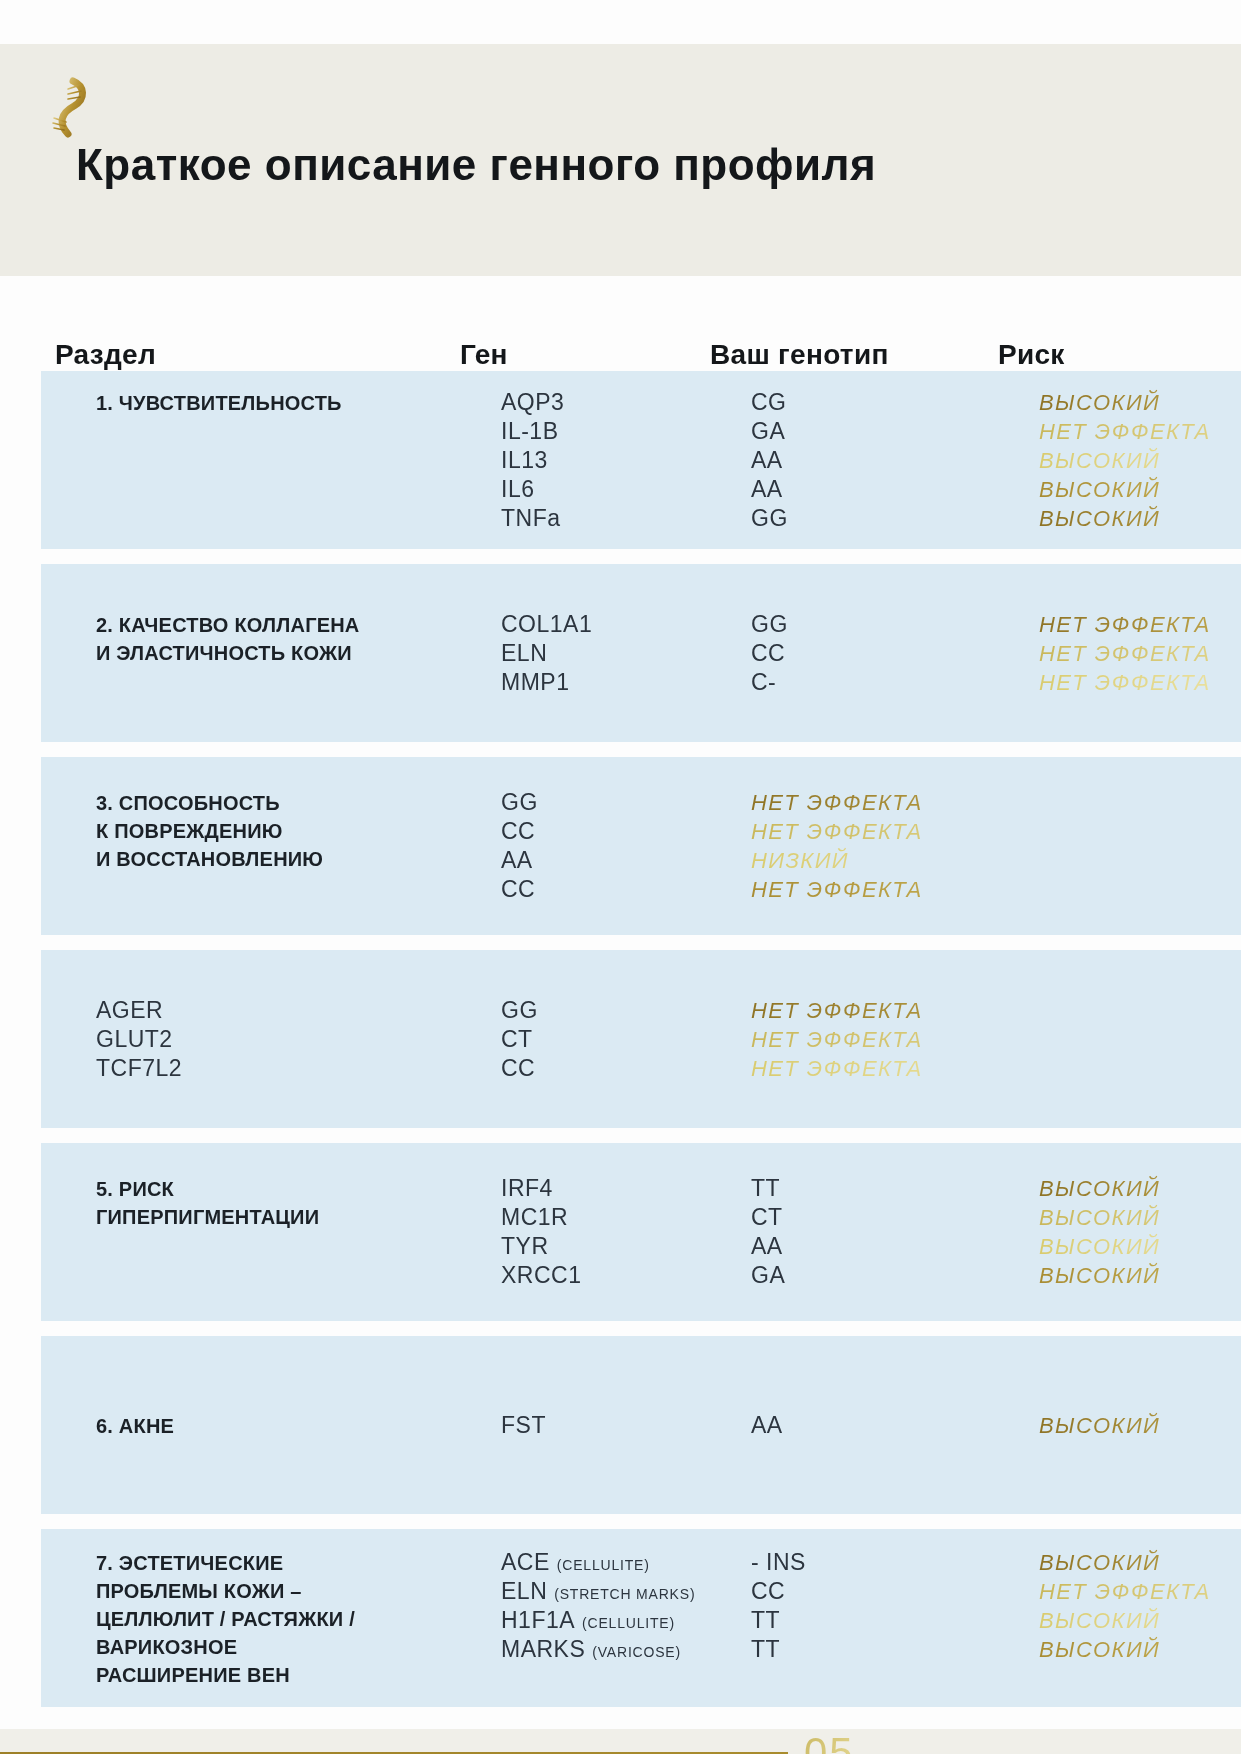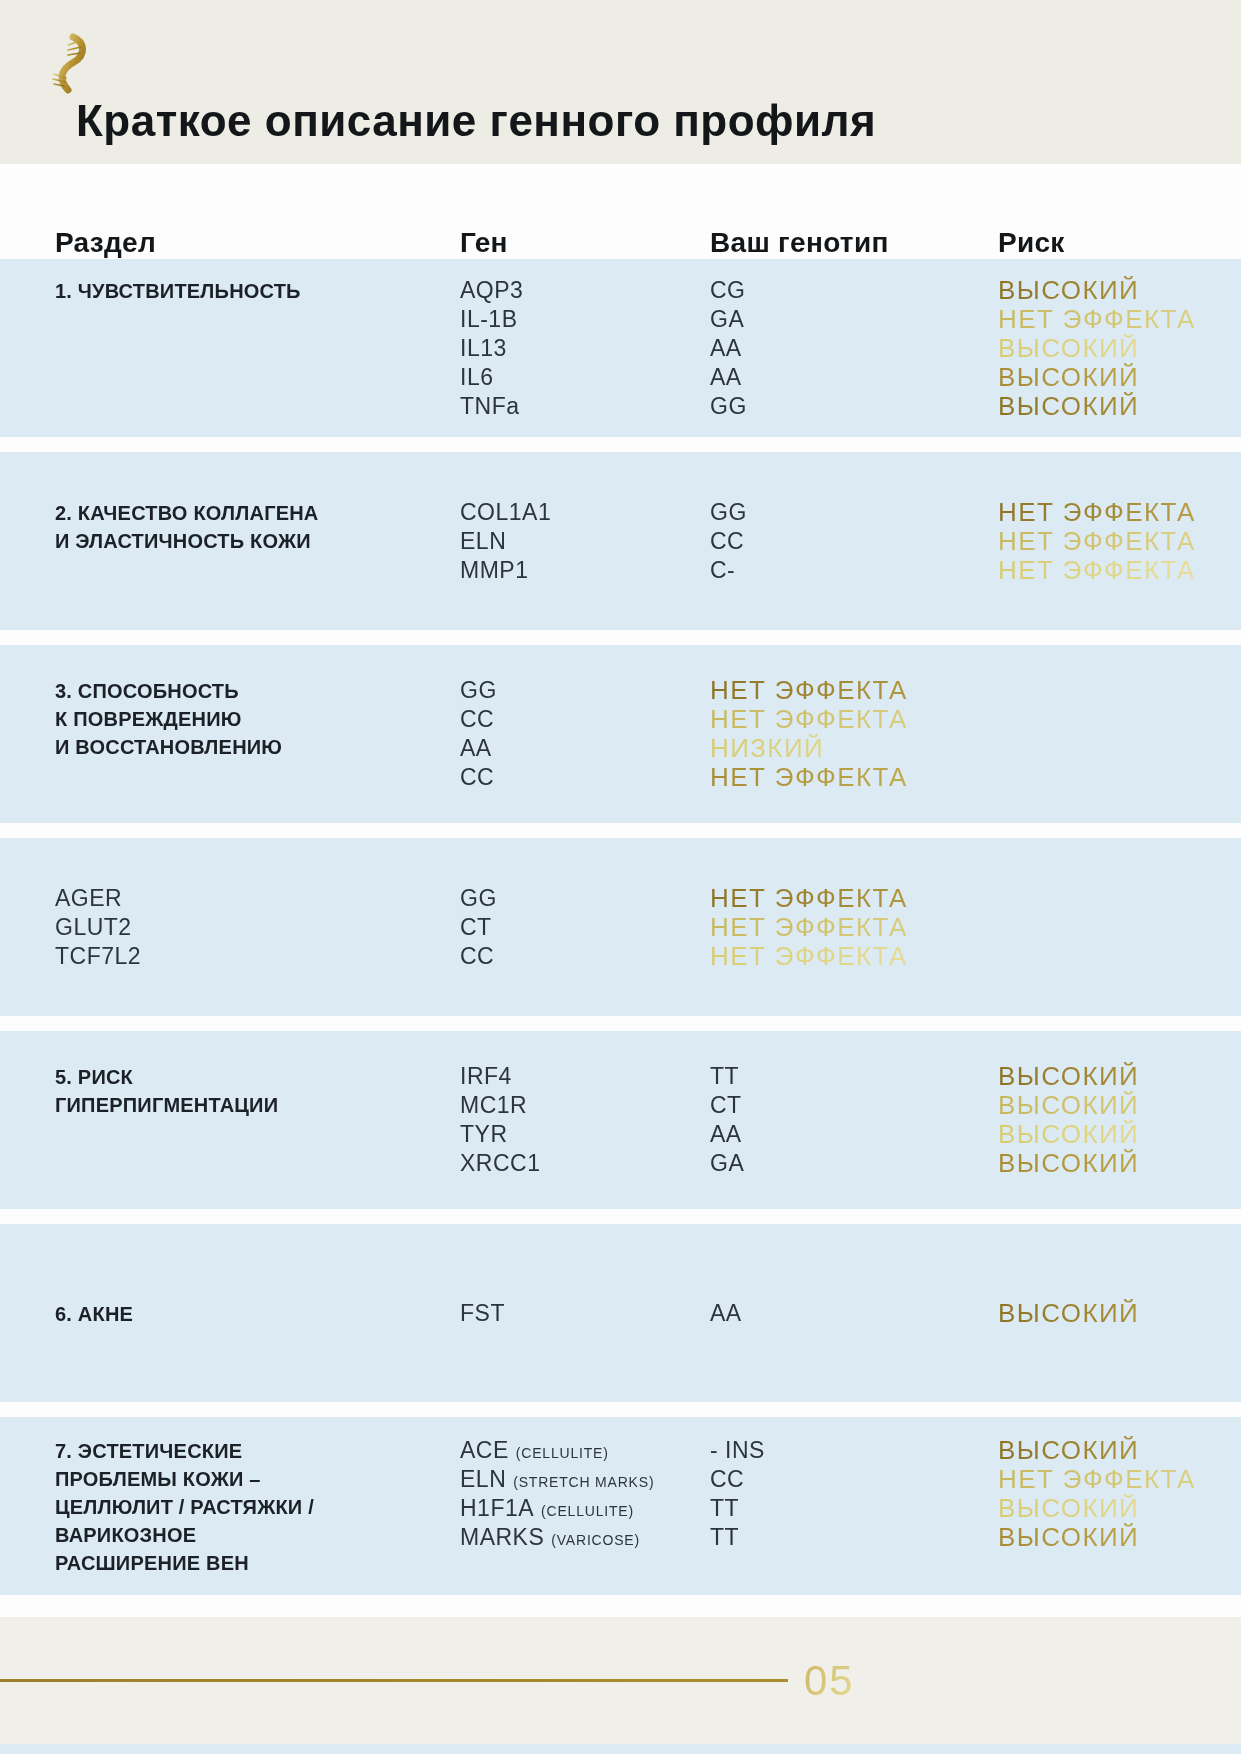--- a/index.html
+++ b/index.html
@@ -20,49 +20,49 @@
   html,body{background:#ffffff;}
   .page{
     width:1241px;height:1754px;overflow:hidden;
     display:flex;flex-direction:column;
     background:var(--white-bg);
     font-family:"Liberation Sans", sans-serif;
     color:var(--text-dark);
     position:relative;
   }
   
-  .top-band{height:164px;flex:0 0 auto;background:var(--band-bg);position:relative;}
+  .top-band{height:232px;flex:0 0 auto;background:var(--band-bg);position:relative;margin-top:44px;}
   .logo{position:absolute;left:46px;top:32px;width:42px;height:64px;}
   .page-title{
     position:absolute;left:76px;top:96px;
     font-size:44px;font-weight:700;letter-spacing:.5px;color:#14171a;
     white-space:nowrap;
   }
   
   .cols-band{height:95px;flex:0 0 auto;background:var(--white-bg);display:flex;align-items:flex-end;}
   .grid{display:grid;grid-template-columns:405px 250px 288px 1fr;padding-left:55px;width:100%;}
   .col-h{font-size:28px;font-weight:700;letter-spacing:.3px;color:#14171a;}
   
-  .sections{flex:0 0 auto;}
+  .sections{flex:0 0 auto;margin-left:41px;}
   .section{
     height:178px;background:var(--section-bg);
     display:flex;align-items:center;
   }
   .section + .section{margin-top:15px;}
   .section-inner{display:grid;grid-template-columns:405px 250px 288px 1fr;padding-left:55px;width:100%;align-items:start;}
   .sec-label{
     font-size:20px;line-height:28px;font-weight:700;letter-spacing:.2px;
     color:#1b2127;white-space:pre-line;padding-top:1px;
   }
   .cell .row{height:29px;line-height:29px;white-space:nowrap;}
   .gene,.genotype{font-size:23px;color:var(--gene-text);letter-spacing:.5px;}
   .qual{font-size:14px;color:var(--gene-text);letter-spacing:.8px;margin-left:7px;}
   .risk{
-    font-size:26px;letter-spacing:1.4px;
-    -webkit-background-clip:text;background-clip:text;color:transparent;
+    font-size:22px;letter-spacing:1.4px;
+    -webkit-background-clip:text;background-clip:text;color:transparent;font-style:italic;
   }
   .risk.g1{background-image:linear-gradient(93deg,var(--g1a),var(--g1b));}
   .risk.g2{background-image:linear-gradient(93deg,var(--g2a),var(--g2b));}
   .risk.g3{background-image:linear-gradient(93deg,var(--g3a),var(--g3b));}
   .risk.g4{background-image:linear-gradient(93deg,var(--g4a),var(--g4b));}
   
   .pre-footer{height:22px;flex:0 0 auto;background:var(--white-bg);}
   .footer{flex:1 1 auto;background:var(--footer-bg);position:relative;display:flex;align-items:center;}
   .gold-line{width:788px;height:3px;background:linear-gradient(90deg,#9d8028,var(--gold-line));flex:0 0 auto;}
   .page-num{

